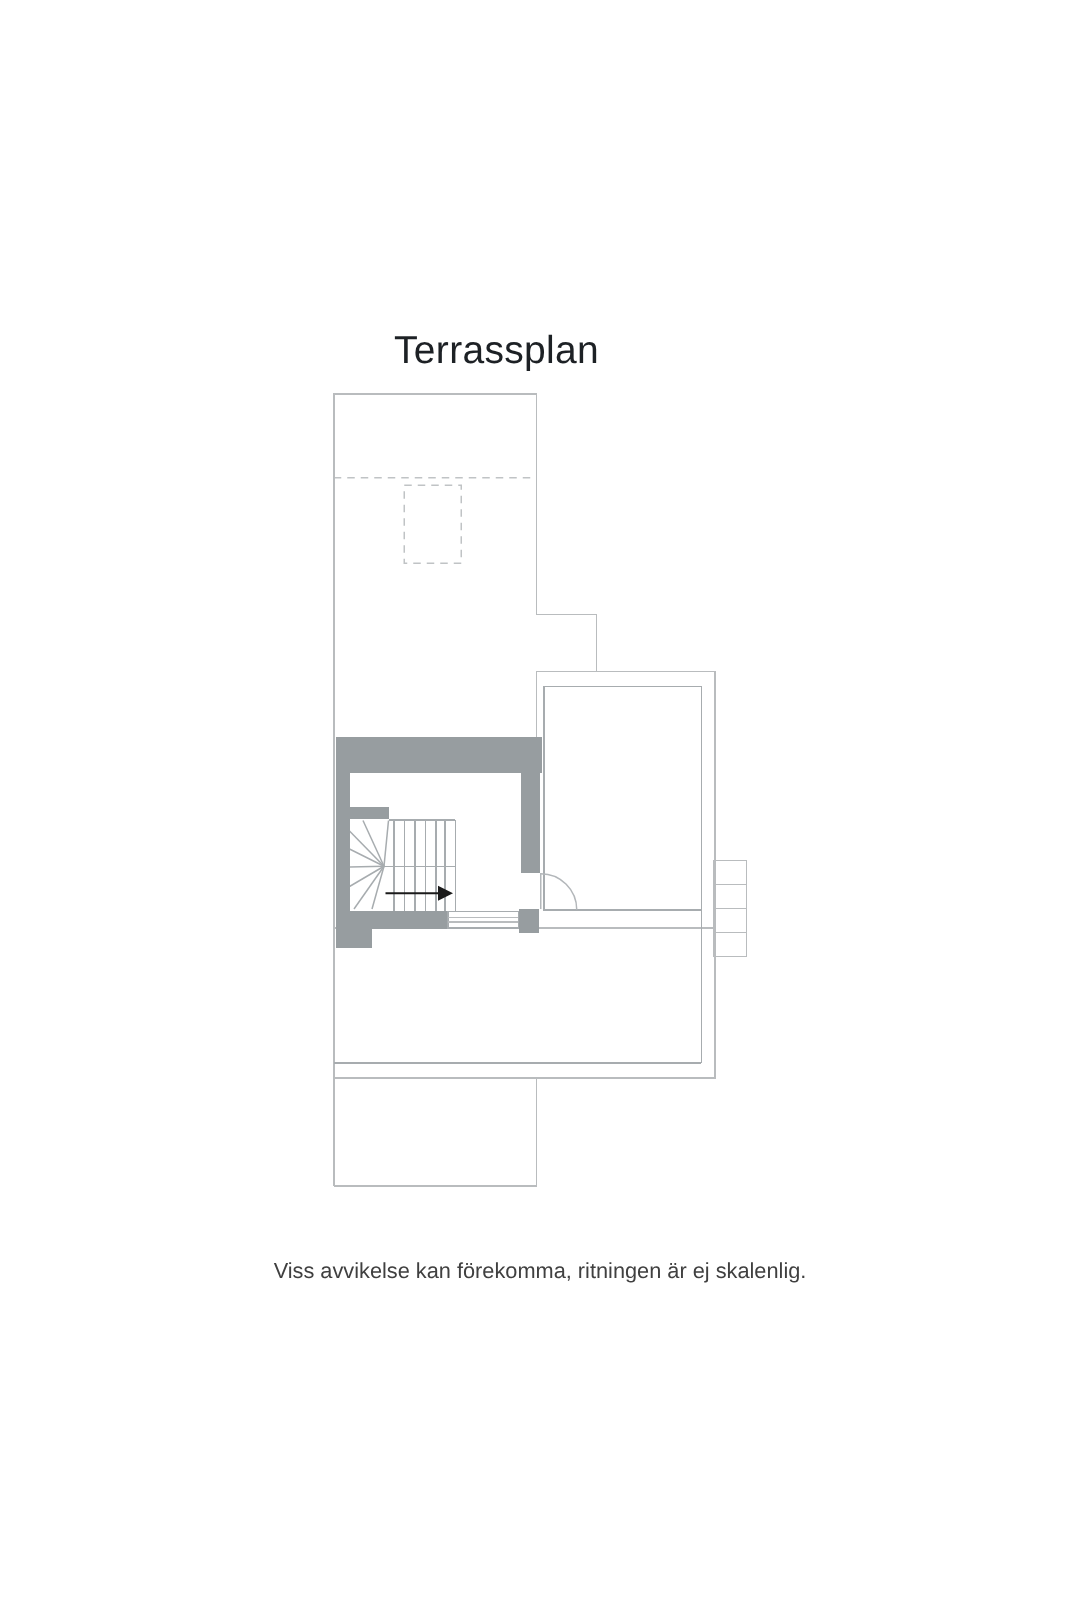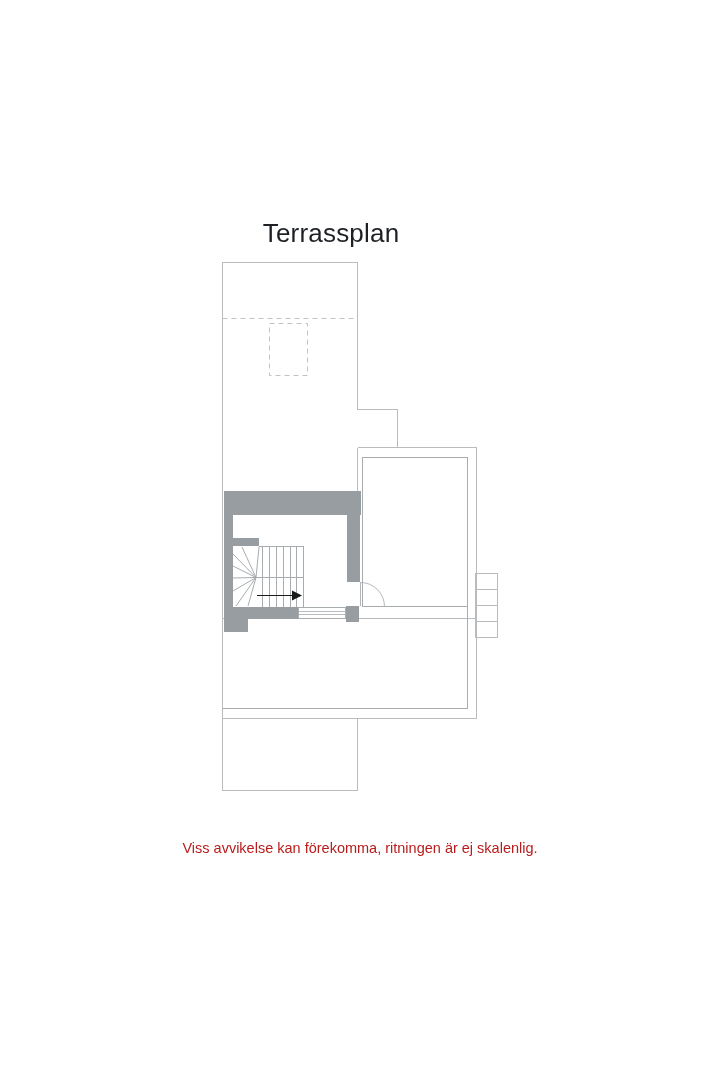--- a/index.html
+++ b/index.html
@@ -20,21 +20,21 @@
     letter-spacing:0.2px;
     white-space:nowrap;
     margin:0;
   }
   .plan-disclaimer{
     position:absolute;
     left:360px;top:840px;
     transform:translateX(-50%);
     font-size:14.5px;
     font-weight:400;
-    color:#b91c1c;
+    color:#404040;
     white-space:nowrap;
   }
   .plan-svg{position:absolute;left:0;top:0;}
 </style>
 </head>
 <body>
 
 <div class="canvas">
 
   <h1 class="plan-title">Terrassplan</h1>

